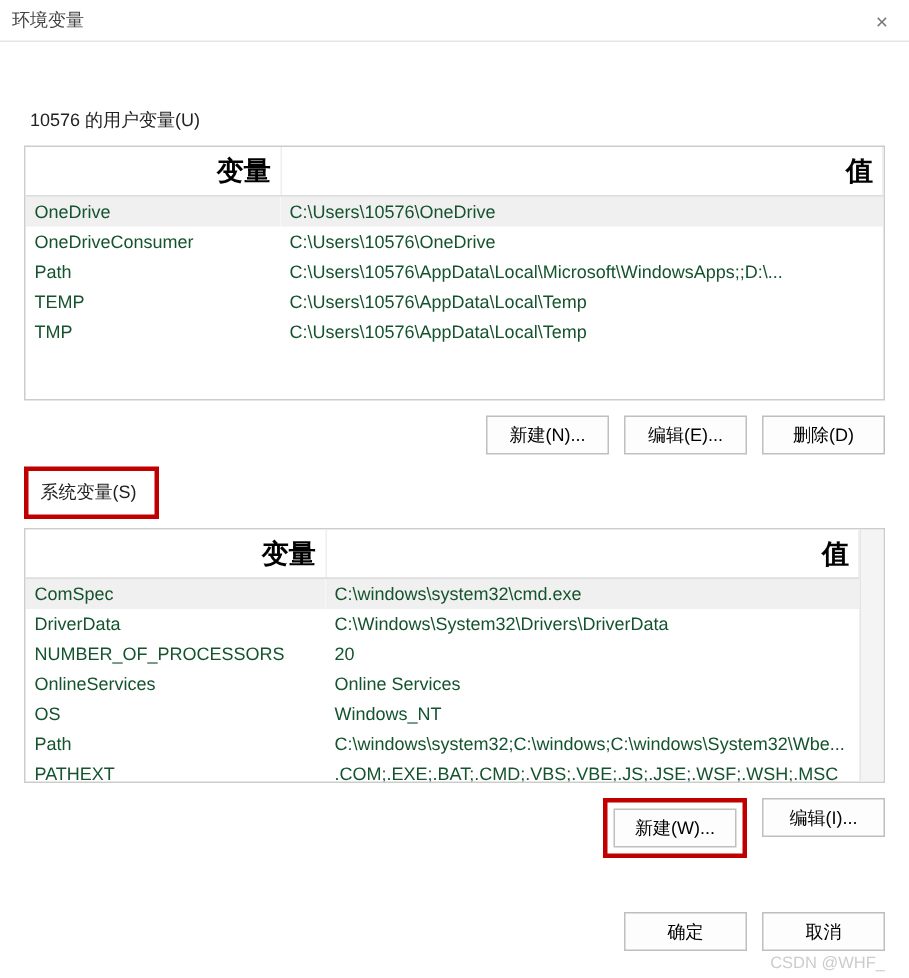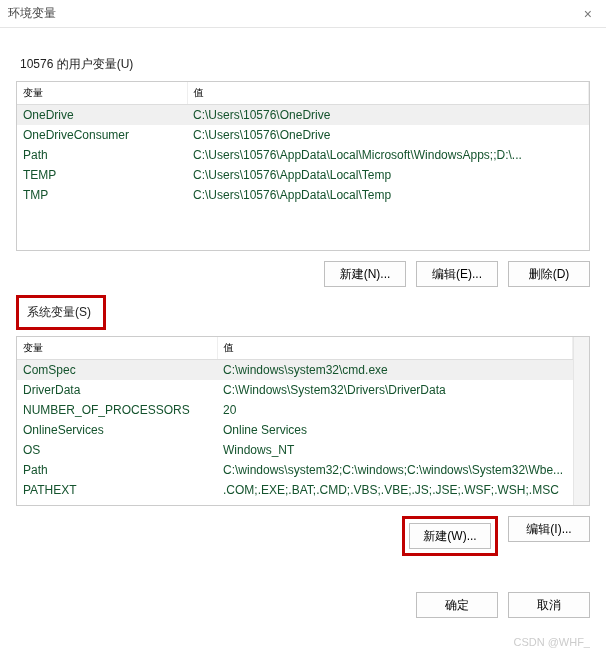--- a/index.html
+++ b/index.html
@@ -28,21 +28,21 @@
     font-size: 14px;
     color: #777;
     cursor: pointer;
     padding: 0 6px;
   }
   .content { padding: 12px 16px 0 16px; }
   .section-label {
     font-size: 12px;
     color: #222;
     margin-bottom: 6px;
-    margin-top: 14px;
+    margin-top: 30px;
     display: inline-block;
     padding: 2px 4px;
   }
   .highlight-box {
     border: 3px solid #c00000;
     display: inline-block;
     padding: 4px 8px 4px 4px;
     margin-top: 2px;
   }
   .table-wrap {
@@ -53,23 +53,23 @@
     background: #fff;
     position: relative;
   }
   .table-wrap.second { height: 170px; }
   .env-table {
     width: 100%;
     border-collapse: collapse;
     table-layout: fixed;
   }
   .env-table th {
-    text-align: left;
-    font-weight: normal;
-    font-size: 10px;
+    text-align: right;
+    font-weight: bold;
+    font-size: 18px;
     padding: 4px 6px;
     border-bottom: 1px solid #ddd;
     border-right: 1px solid #eee;
     background: #fff;
   }
   .env-table td {
     padding: 3px 6px;
     font-size: 12px;
     white-space: nowrap;
     overflow: hidden;
@@ -100,21 +100,21 @@
     border: 3px solid #c00000;
     padding: 4px;
     display: inline-block;
   }
   .final-row {
     display: flex;
     justify-content: flex-end;
     gap: 10px;
     padding: 18px 16px 10px 0;
     position: absolute;
-    bottom: 24px;
+    bottom: 8px;
     right: 0;
   }
   .watermark {
     position: absolute;
     bottom: 4px;
     right: 16px;
     font-size: 11px;
     color: #ccc;
   }
   .scrollbar-stub {

